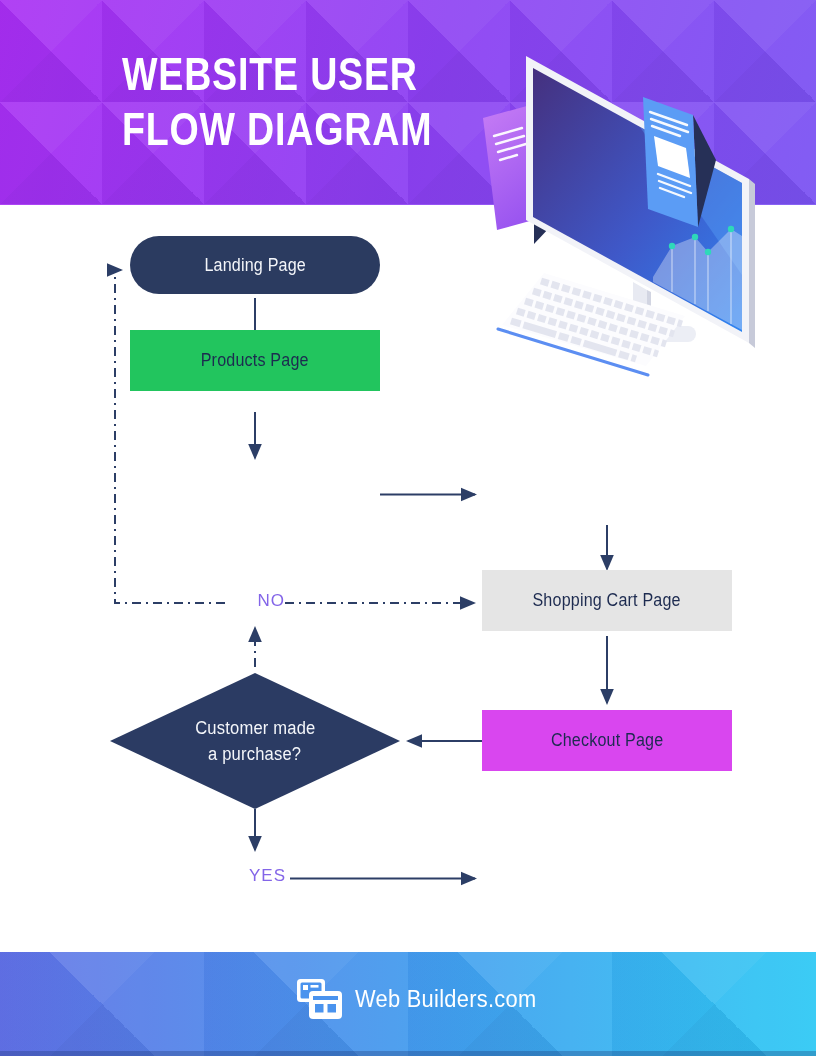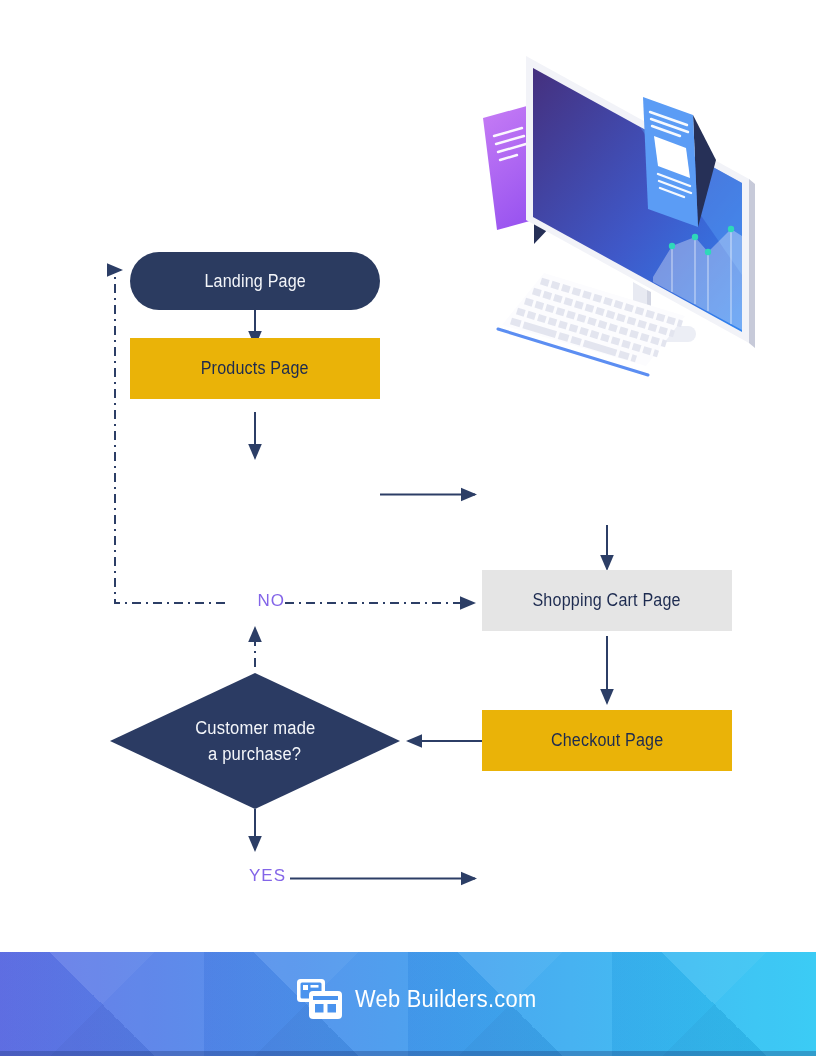--- a/index.html
+++ b/index.html
@@ -68,26 +68,26 @@
     color: #1d2b50;
     letter-spacing: 0.2px;
   }
   .node .lbl { transform: scaleX(0.92); }
   .pill {
     height: 58px;
     background: #2b3b60;
     color: #f4f6fa;
     border-radius: 29px;
   }
-  .n-landing  { left: 130px; top: 252px; }
-  .n-products { left: 130px; top: 338px; background: #eab308; }
+  .n-landing  { left: 130px; top: 236px; }
+  .n-products { left: 130px; top: 330px; background: #22c55e; }
   .n-features { left: 130px; top: 464px; background: #a873f1; }
   .n-reviews  { left: 482px; top: 464px; background: #6b5ed8; }
   .n-cart     { left: 482px; top: 570px; background: #e5e5e5; }
-  .n-checkout { left: 482px; top: 710px; background: #eab308; }
+  .n-checkout { left: 482px; top: 710px; background: #d946ef; }
   .n-thankyou { left: 482px; top: 850px; }
   .n-decision {
     left: 110px; top: 673px;
     width: 290px; height: 136px;
     background: #2b3b63;
     color: #f4f6fa;
     clip-path: polygon(50% 0, 100% 50%, 50% 100%, 0 50%);
     flex-direction: column;
     line-height: 1.45;
     font-size: 18px;
@@ -138,20 +138,26 @@
     letter-spacing: 0.3px;
     transform: scaleX(0.95);
     transform-origin: 0 50%;
   }
 </style>
 </head>
 <body>
 
 <div class="page">
 
+  <div class="header">
+    <div class="title-block">
+      <div class="title-line">WEBSITE USER</div>
+      <div class="title-line">FLOW DIAGRAM</div>
+    </div>
+  </div>
 
   <svg class="illustration" viewBox="0 0 366 350">
     <defs>
       <linearGradient id="gScreen" x1="0" y1="0" x2="1" y2="1">
         <stop offset="0" stop-color="#45307e"></stop>
         <stop offset="0.55" stop-color="#3f58c8"></stop>
         <stop offset="1" stop-color="#2f85f2"></stop>
       </linearGradient>
       <linearGradient id="gCard" x1="0" y1="0" x2="0.4" y2="1">
         <stop offset="0" stop-color="#c77df5"></stop>

